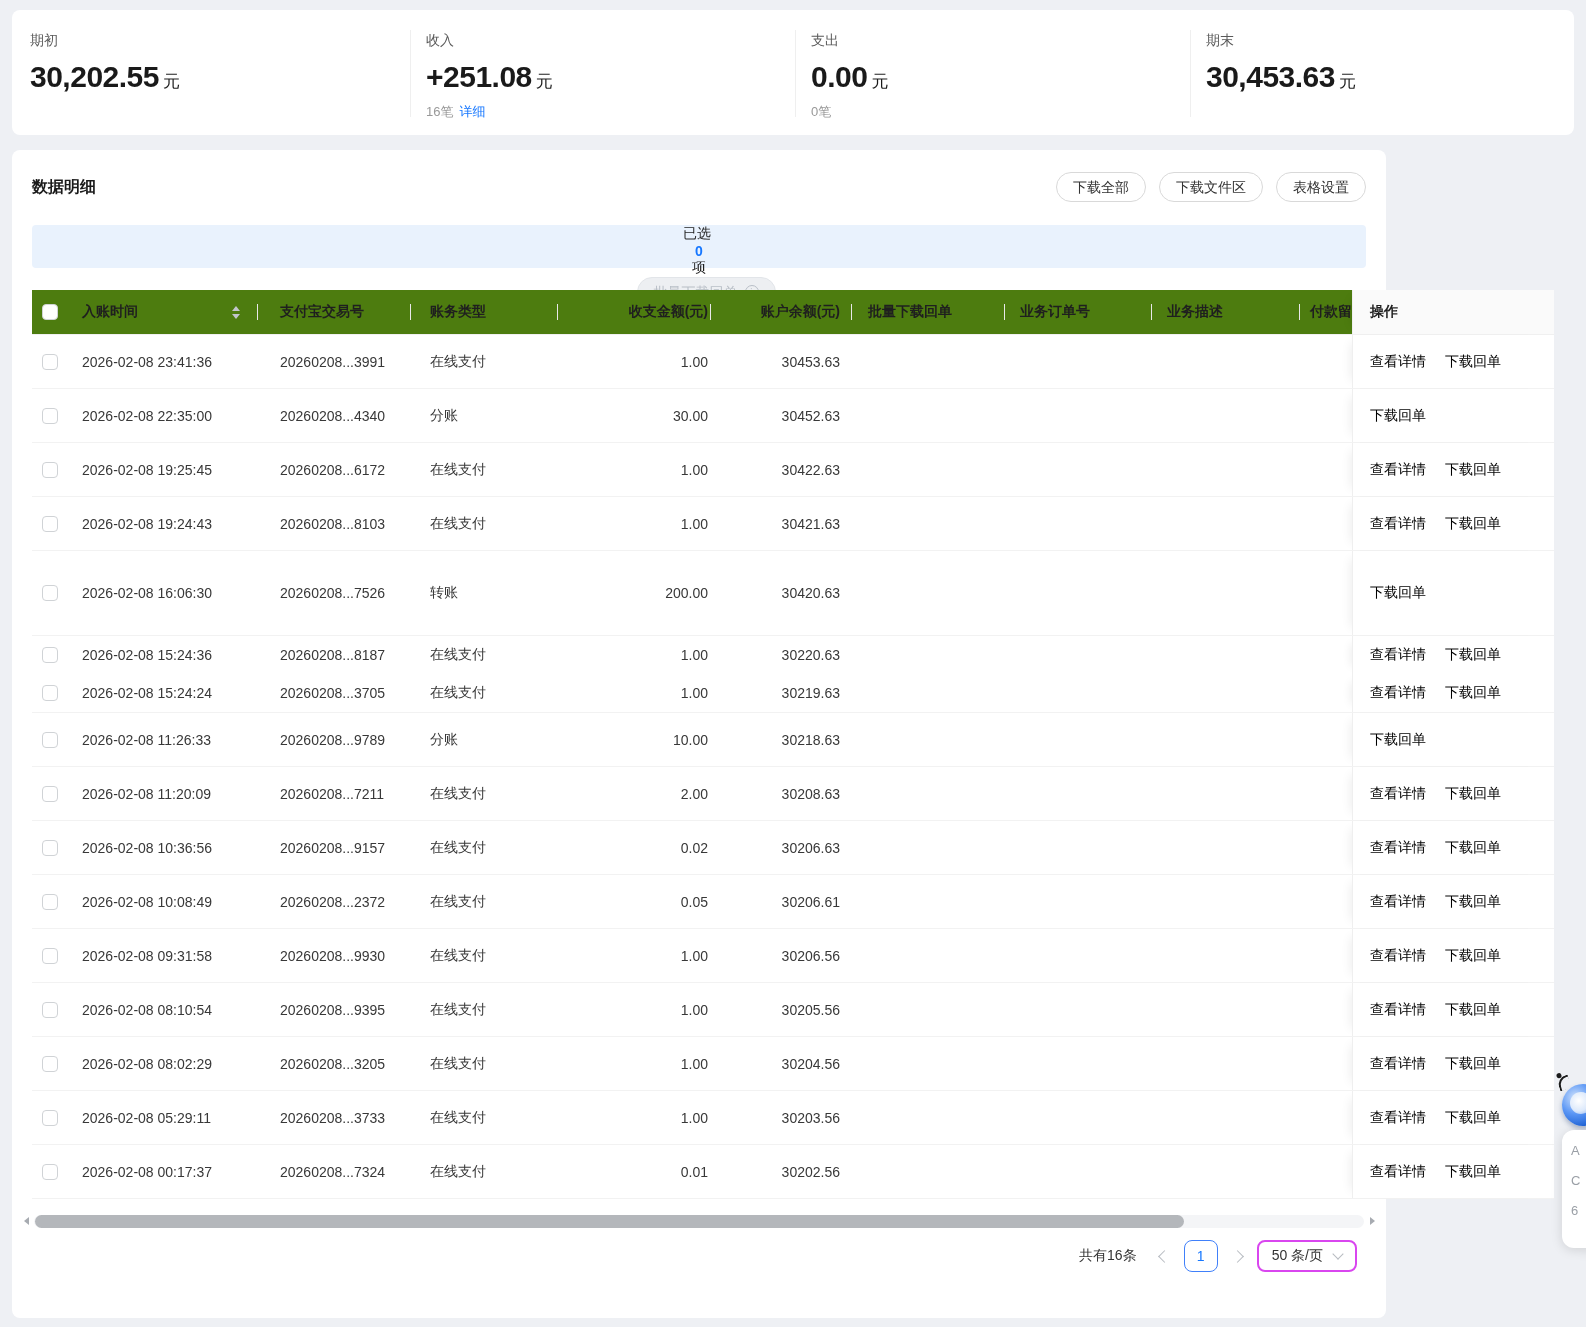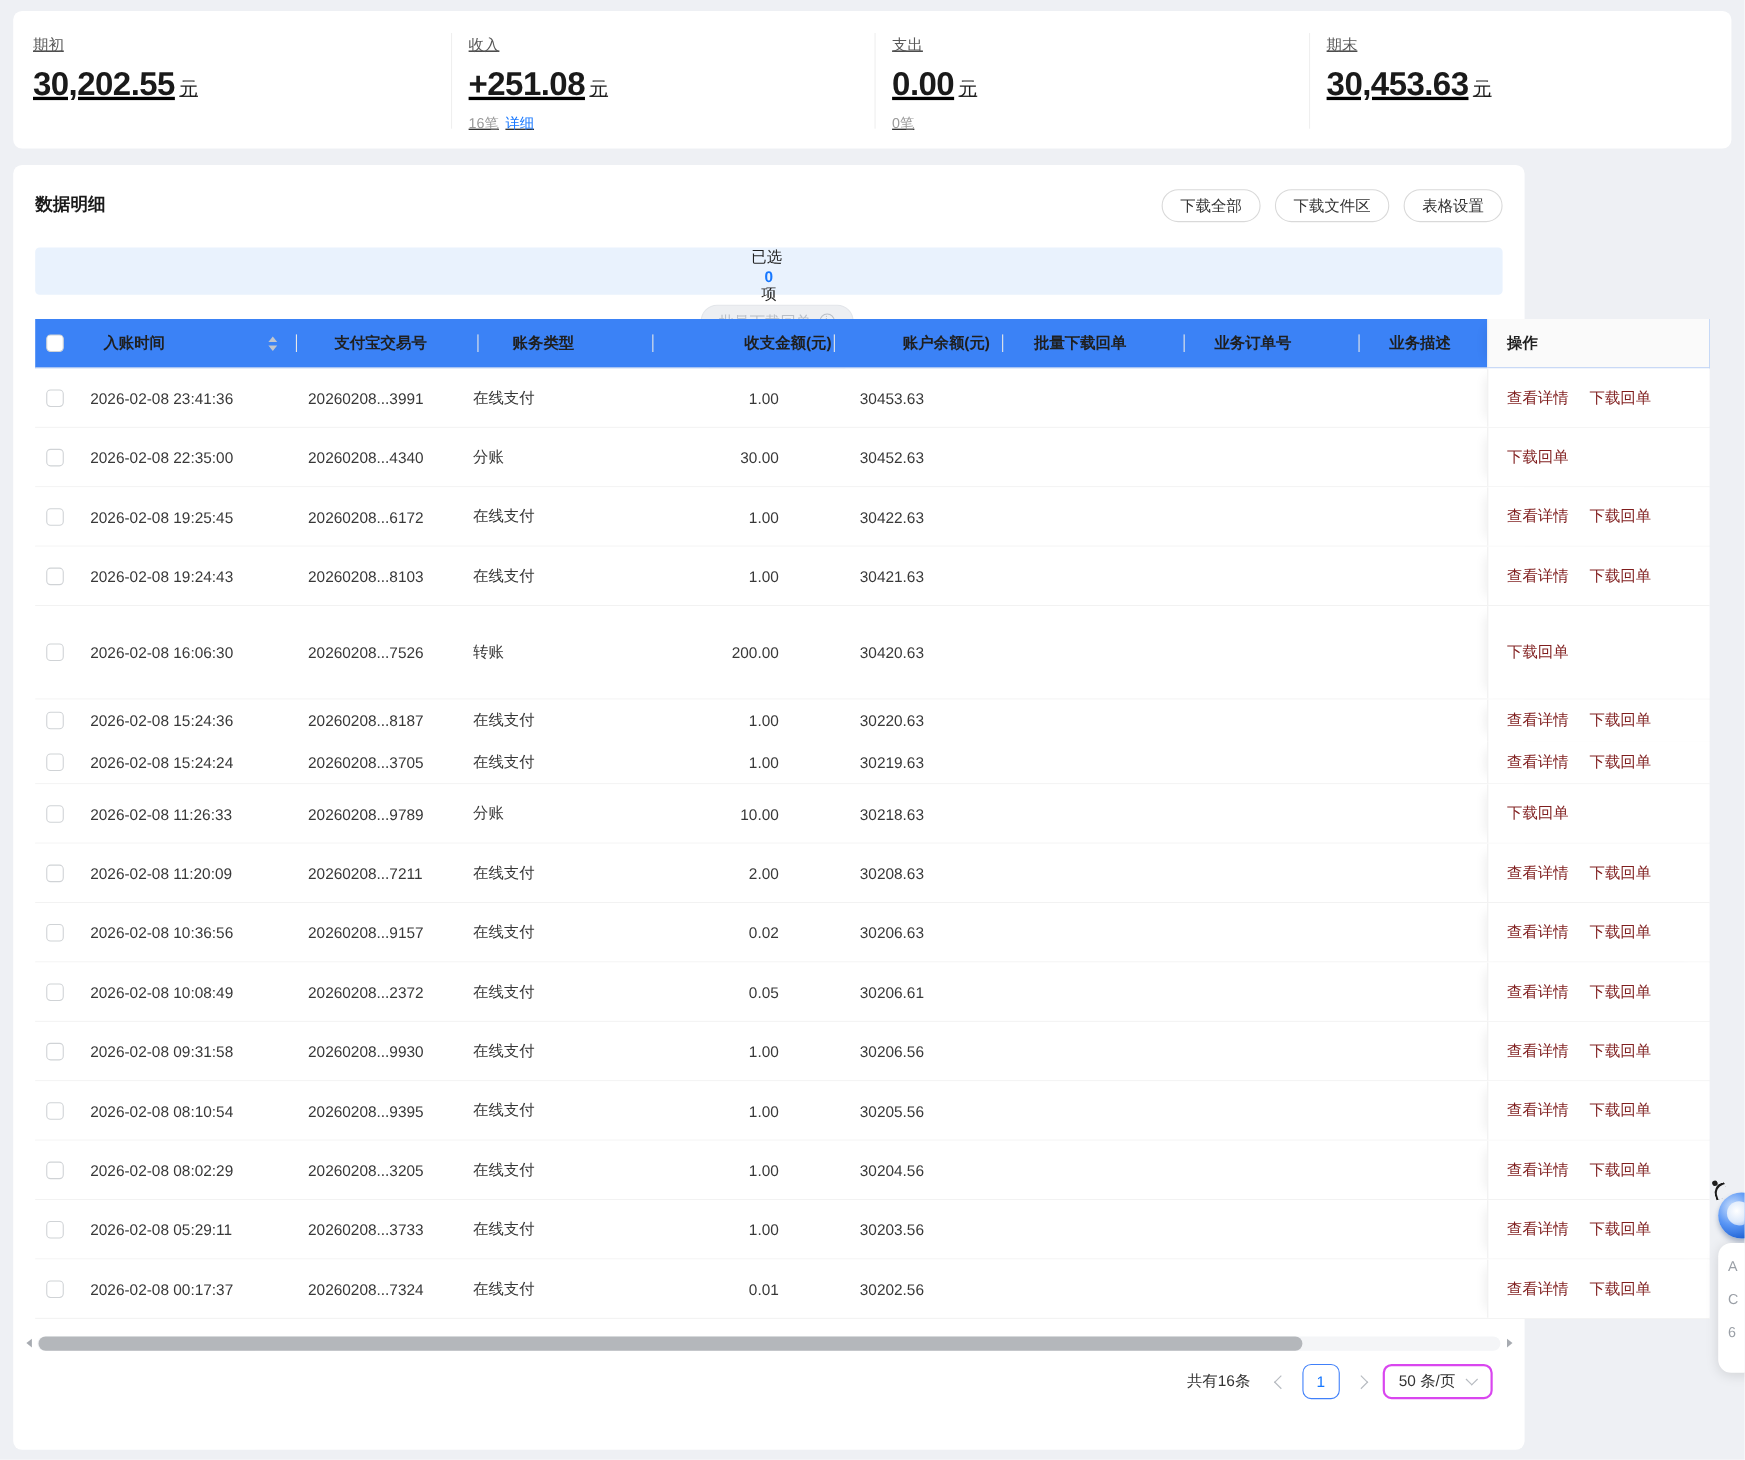--- a/index.html
+++ b/index.html
@@ -1,19 +1,19 @@
 <!DOCTYPE html>
 <html><head>
 <meta charset="utf-8">
 <style>
   * { margin:0; padding:0; box-sizing:border-box; }
   html,body { width:1586px; height:1327px; }
   body { font-family:"Liberation Sans","DejaVu Sans",sans-serif; background:#eef0f4; overflow:hidden; }
   .page { position:relative; width:1586px; height:1327px; overflow:hidden; }
-  .card { position:absolute; background:#fff; border-radius:8px;text-decoration:underline; }
+  .card { position:absolute; background:#fff; border-radius:8px; }
 
   
   .summary { left:12px; top:10px; width:1562px; height:125px; display:flex; padding:20px 0 18px 0; }
   .sum-col { padding:2px 0 0 15px; }
   .sum-col.first { width:398px; padding-left:18px; }
   .sum-col.second { width:385px; }
   .sum-col.third { width:395px; }
   .sum-col.fourth { flex:1; }
   .sum-col + .sum-col { border-left:1px solid #efefef; }
   .sum-label { font-size:14px; color:#595959; }
@@ -34,22 +34,22 @@
   .selection-bar { position:absolute; top:75px; left:20px; right:20px; height:43px; background:#e9f2fd;
                    border-radius:4px; display:flex; align-items:center; padding:0 16px; font-size:14px; color:#1f1f1f;flex-direction:column; }
   .sel-count { color:#1677ff; font-weight:bold; margin:0 5px; }
   .sel-word { margin-right:4px; }
   .pill-btn.disabled { background:#edeff2; border-color:#e2e5e9; color:#b9bfc7; display:flex; align-items:center; gap:7px; margin-left:14px; cursor:default; }
   .info-icon { width:14px; height:14px; border:1px solid currentColor; border-radius:50%; font-size:10px;
                line-height:12px; text-align:center; display:inline-block; font-family:"Liberation Serif",serif; }
 
   
   .table { position:absolute; left:20px; top:140px; width:1522px; }
-  .thead { display:flex; align-items:center; height:45px; background:#3b82f6; border-bottom:1px solid #f0f0f0;
-           font-size:14px; font-weight:bold; color:#1f1f1f; position:relative;gap:12px; }
+  .thead { display:flex; align-items:center; height:45px; background:#4d7c0f; border-bottom:1px solid #f0f0f0;
+           font-size:14px; font-weight:bold; color:#1f1f1f; position:relative; }
   .th, .td { flex:none; position:relative; white-space:nowrap; }
   .c0 { width:50px; padding-left:10px; display:flex; align-items:center; }
   .c1 { width:176px; display:flex; align-items:center; }
   .c2 { width:153px; padding-left:22px; }
   .c3 { width:147px; padding-left:19px; }
   .c4 { width:153px; text-align:right; padding-right:3px; }
   .c5 { width:141px; text-align:right; padding-right:12px; }
   .c6 { width:153px; padding-left:16px; }
   .c7 { width:147px; padding-left:15px; }
   .c8 { width:148px; padding-left:15px; }
@@ -64,21 +64,21 @@
   .tr { display:flex; align-items:center; height:54px; border-bottom:1px solid #f2f2f2; position:relative;
         font-size:14px; color:#383838; background:#fff; }
   .tr.tall { height:85px; }
   .tr.compact-first { height:38px; border-bottom:none; }
   .tr.compact-last { height:39px; }
 
   .actions { position:absolute; right:0; top:0; bottom:0; width:202px; background:#fff; z-index:2;
              border-left:1px solid #efefef; box-shadow:-9px 0 10px -8px rgba(0,0,0,0.08);
              display:flex; align-items:center; padding-left:17px; gap:19px; }
   .thead .actions { background:#fafafa; }
-  .action-link { color:#7f1d1d; cursor:pointer; text-decoration:none; font-size:14px; white-space:nowrap; }
+  .action-link { color:#000000; cursor:pointer; text-decoration:none; font-size:14px; white-space:nowrap; }
 
   
   .hscroll { position:absolute; left:8px; right:8px; top:1064px; height:14px; display:flex; align-items:center; }
   .hs-arrow { width:12px; display:flex; justify-content:center; cursor:pointer; }
   .hs-arrow .tri-l { width:0; height:0; border-top:4px solid transparent; border-bottom:4px solid transparent; border-right:5px solid #a7abb1; }
   .hs-arrow .tri-r { width:0; height:0; border-top:4px solid transparent; border-bottom:4px solid transparent; border-left:5px solid #a7abb1; }
   .hs-track { flex:1; height:13px; background:#f4f5f7; border-radius:7px; position:relative; margin:0 2px; }
   .hs-thumb { position:absolute; left:1px; top:0; height:13px; width:86.4%; background:#b4b7bb; border-radius:7px; cursor:grab; }
 
   

